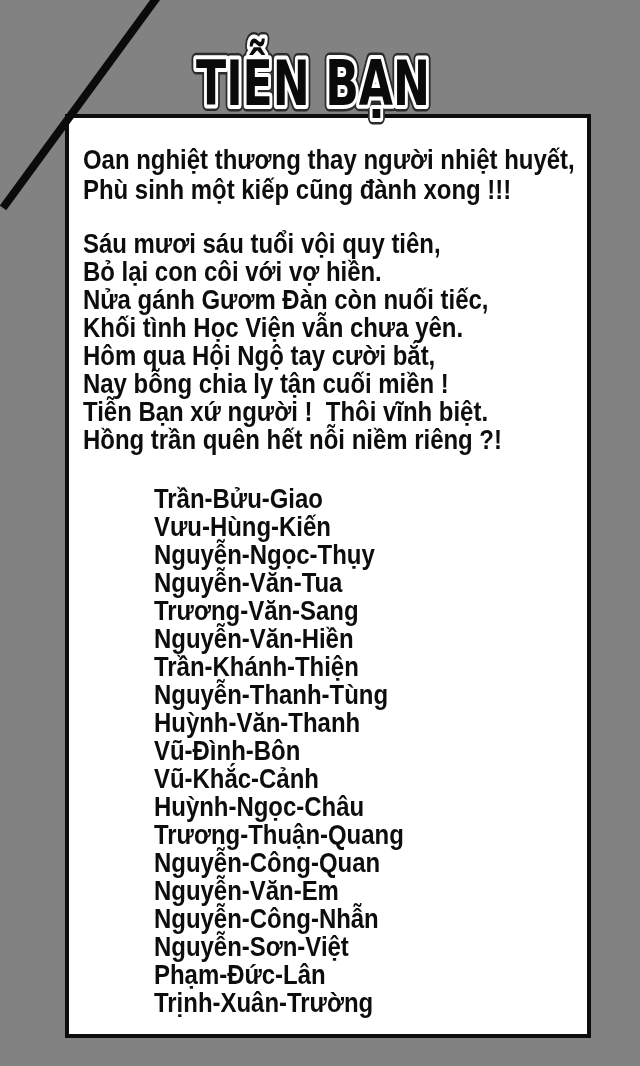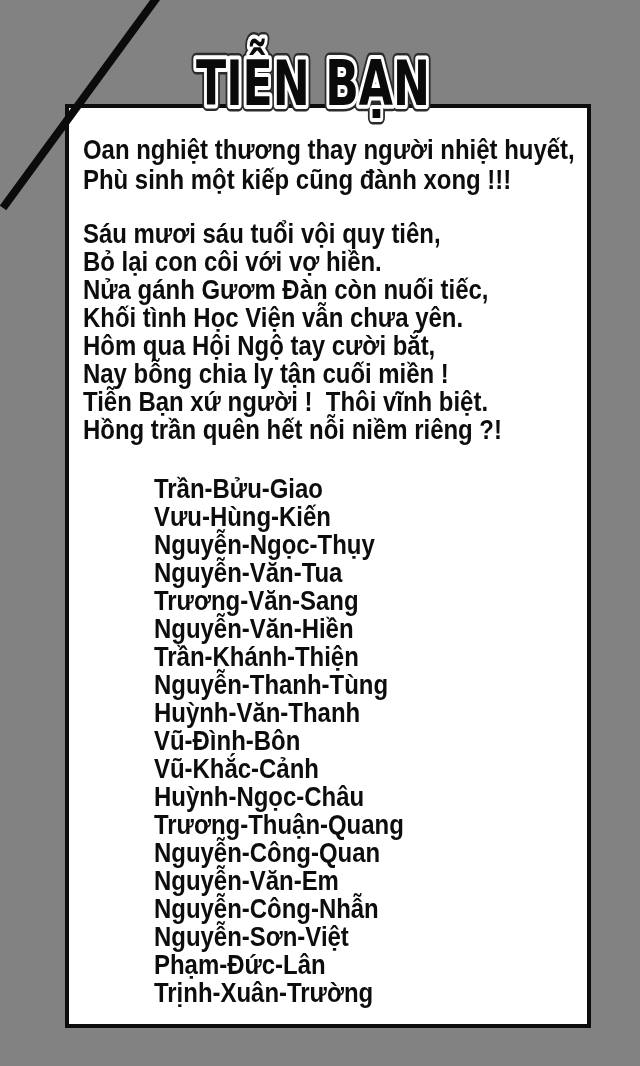--- a/index.html
+++ b/index.html
@@ -7,21 +7,21 @@
     position: relative;
     width: 640px;
     height: 1066px;
     background: #828282;
     overflow: hidden;
     font-family: "Liberation Sans", sans-serif;
   }
   .panel {
     position: absolute;
     left: 65px;
-    top: 104px;
+    top: 114px;
     width: 526px;
     height: 924px;
     background: #ffffff;
     border: 4px solid #0d0d0d;
     box-sizing: border-box;
     z-index: 1;
   }
   .overlay-svg {
     position: absolute;
     left: 0;

